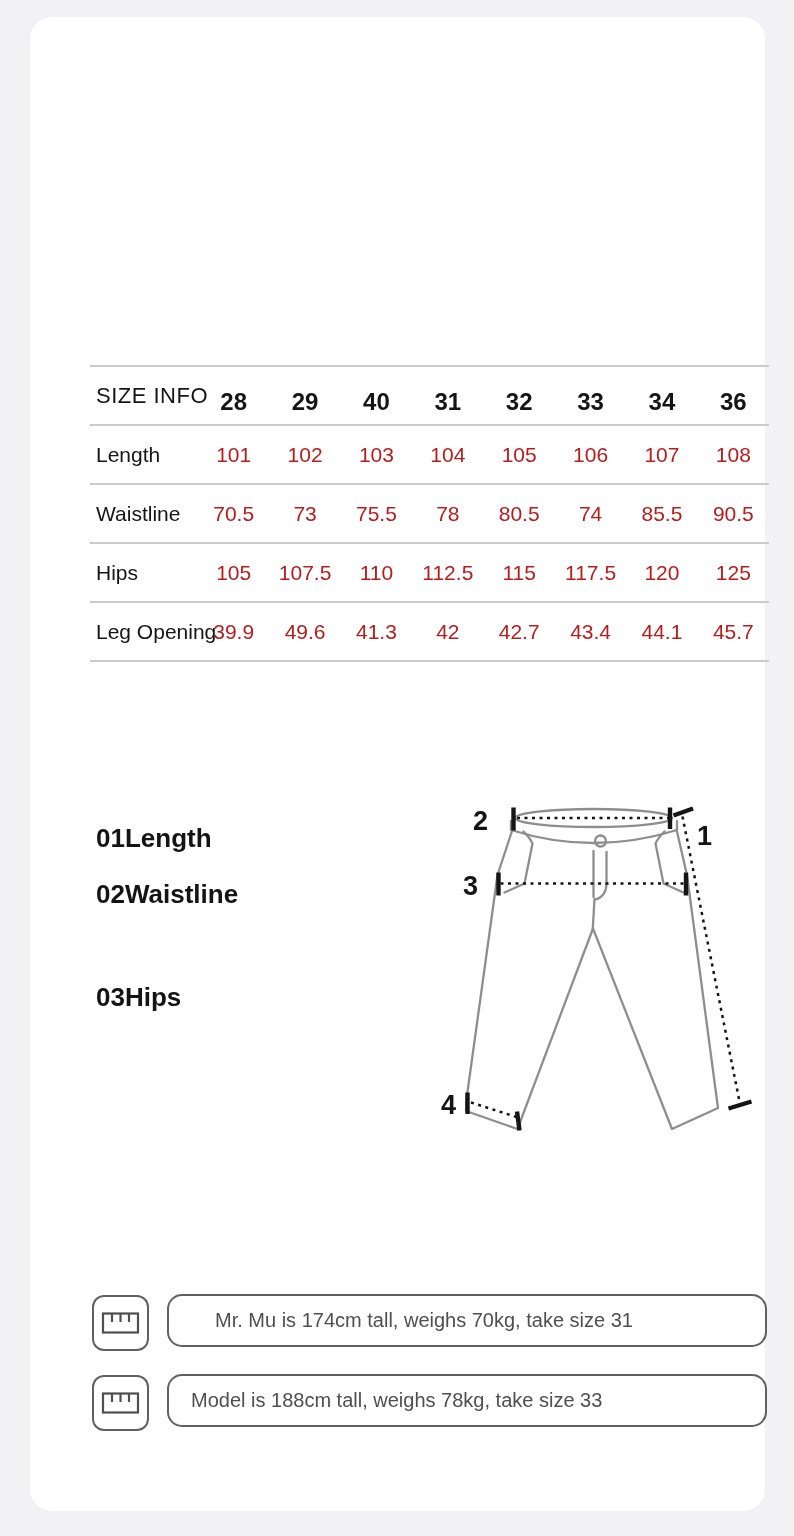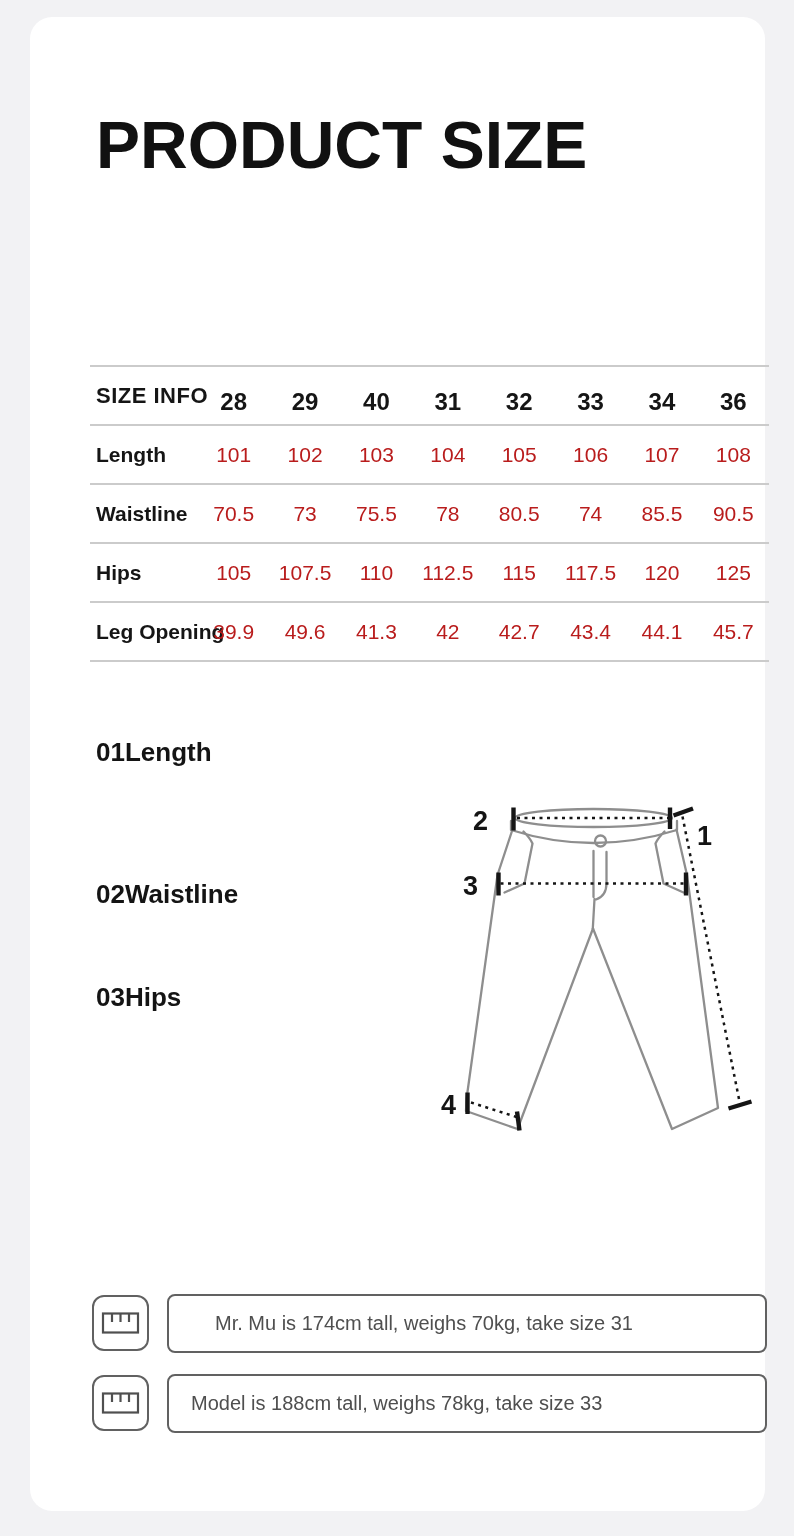--- a/index.html
+++ b/index.html
@@ -25,63 +25,62 @@
     position:absolute; left:60px; top:348px; width:679px;
     border-top:2px solid #cbcbcb;
   }
   .trow {
     display:grid;
     grid-template-columns:108px repeat(8, 1fr);
     height:59px; align-items:center;
     border-bottom:2px solid #cbcbcb;
   }
   .trow .rowlabel {
-    font-weight:bold; color:#151515; font-size:21px;
+    font-weight:normal; color:#151515; font-size:21px;
     white-space:nowrap; padding-left:6px;
   }
   .trow.header .rowlabel { font-size:22px; letter-spacing:0.5px; }
   .trow .cell { text-align:center; font-size:21px; color:#b91c1c; }
   .trow.header .cell { font-size:24px; font-weight:bold; color:#151515;margin-top:12px; }
   
   .legend-item {
     position:absolute; left:66px;
     font-size:26px; font-weight:bold; color:#141414; white-space:nowrap;
   }
-  .li-0 { top:720px; } .li-1 { top:862px;text-align:right; } .li-2 { top:965px; } .li-3 { top:1073px; }
+  .li-0 { top:806px; } .li-1 { top:862px;text-align:right; } .li-2 { top:965px; } .li-3 { top:1073px; }
   
   .pants-svg { position:absolute; left:400px; top:778px; }
   .pants-svg .garment { stroke:#8e8e8e; stroke-width:2.3; fill:none;
     stroke-linejoin:round; stroke-linecap:round; }
   .pants-svg .meas { stroke:#151515; fill:none; }
   .pants-svg .dash { stroke-width:2.5; stroke-dasharray:3 4.5; }
   .pants-svg .tick { stroke-width:4.4; stroke-linecap:butt; }
   .pants-svg text { font-family:"Liberation Sans", sans-serif;
     font-size:27px; font-weight:bold; fill:#141414; }
   
   .note-icon-box {
     position:absolute; left:62px; width:57px; height:56px;
     border:2px solid #616161; border-radius:12px;
     display:flex; align-items:center; justify-content:center;
   }
   .note-text-box {
-    position:absolute; left:137px; width:600px; height:59px;
-    border:2px solid #616161; border-radius:8px;
+    position:absolute; left:137px; width:600px; height:53px;
+    border:2px solid #616161; border-radius:15px;
     display:flex; align-items:center;
     padding-left:46px;
     font-size:20px; color:#4f4f4f; white-space:nowrap;
   }
   .nb-row0 { top:1278px; } .nb-row0t { top:1277px; }
   .nb-row1 { top:1358px; } .nb-row1t { top:1357px;padding-left:22px; }
 </style>
 </head>
 <body>
 
 <div class="card">
 
-  <div class="title">PRODUCT SIZE</div>
 
   <div class="size-table">
     <div class="trow header">
       <div class="rowlabel">SIZE INFO</div>
       <div class="cell">28</div>
       <div class="cell">29</div>
       <div class="cell">40</div>
       <div class="cell">31</div>
       <div class="cell">32</div>
       <div class="cell">33</div>

